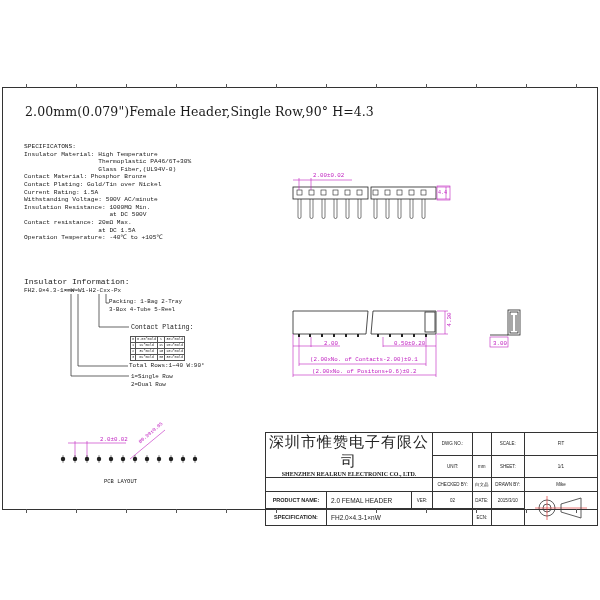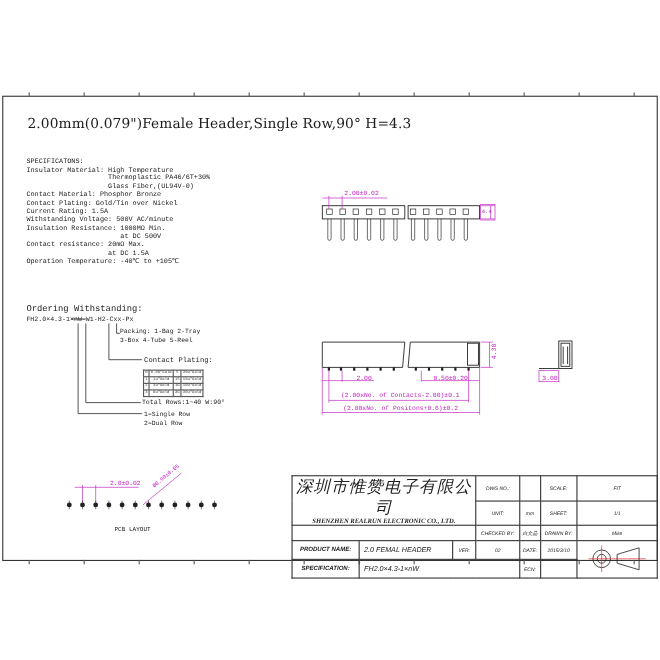--- a/index.html
+++ b/index.html
@@ -9,21 +9,21 @@
   .tick { position:absolute; width:1px; height:4px; background:#555; }
   .title { position:absolute; left:25px; top:104px; font-size:12.5px; letter-spacing:0.1px; font-family:"DejaVu Serif", serif; white-space:nowrap; }
   .specs { position:absolute; left:24px; top:143px; font-family:"Liberation Mono", monospace; font-size:6.2px; line-height:7.6px; white-space:pre; }
   .order-title { position:absolute; left:24px; top:277px; font-family:"Liberation Mono", monospace; font-size:8px; }
   .order-code { position:absolute; left:24px; top:287px; font-family:"Liberation Mono", monospace; font-size:6px; }
   .small { font-family:"Liberation Mono", monospace; font-size:5.8px; position:absolute; white-space:nowrap; }
   .plating-table { position:absolute; left:130px; top:336px; border-collapse:collapse; font-family:"Liberation Mono", monospace; font-size:3.5px; }
   .plating-table td { border:0.6px solid #555; padding:0 1px; height:5px; line-height:5px; text-align:center; color:#333; }
   svg { position:absolute; left:0; top:0; }
   .tb { position:absolute; left:265px; top:432px; width:333px; height:78px; }
-  .tb table { border-collapse:collapse; width:100%; height:100%; font-family:"Liberation Sans", sans-serif;font-style:italic; }
+  .tb table { border-collapse:collapse; width:100%; height:100%; font-family:"Liberation Sans", sans-serif; }
   .tb td { border:1px solid #333; font-size:4.5px; text-align:center; padding:0; color:#222; }
   .company-cn { font-family:"DejaVu Serif", serif; font-size:15px; letter-spacing:1px; }
   .company-en { font-family:"Liberation Serif", serif; font-size:6px; font-weight:bold; }
   .pn { font-size:6.5px !important; text-align:left !important; padding-left:4px !important; }
   .pcb-label { position:absolute; left:104px; top:478px; font-family:"Liberation Mono", monospace; font-size:5.5px; }
   .mag { color:#c020c0; }
 </style>
 </head>
 <body>
 
@@ -54,21 +54,21 @@
     <div class="tick" style="left:424px"></div>
     <div class="tick" style="left:474px"></div>
     <div class="tick" style="left:524px"></div>
     <div class="tick" style="left:574px"></div>
 </div>
 
 <div class="title">2.00mm(0.079")Female Header,Single Row,90°  H=4.3</div>
 
 <div class="specs"><div>SPECIFICATONS:</div><div>Insulator Material: High Temperature</div><div>                    Thermoplastic PA46/6T+30%</div><div>                    Glass Fiber,(UL94V-0)</div><div>Contact Material: Phosphor Bronze</div><div>Contact Plating: Gold/Tin over Nickel</div><div>Current Rating: 1.5A</div><div>Withstanding Voltage: 500V AC/minute</div><div>Insulation Resistance: 1000MΩ Min.</div><div>                       at DC 500V</div><div>Contact resistance: 20mΩ Max.</div><div>                    at DC 1.5A</div><div>Operation Temperature: -40℃ to +105℃</div></div>
 
-<div class="order-title">Ordering Withstanding:</div>
+<div class="order-title">Insulator Information:</div>
 <div class="order-code">FH2.0×4.3-1×nW-W1-H2-Cxx-Px</div>
 <div class="small" style="left:109px;top:298px;">Packing: 1-Bag 2-Tray</div>
 <div class="small" style="left:109px;top:306px;">3-Box 4-Tube 5-Reel</div>
 <div class="small" style="left:131px;top:324px;font-size:6.5px;">Contact Plating:</div>
 <table class="plating-table">
   <tbody>
       <tr>
         <td>0</td>
         <td>0.05"Gold</td>
         <td>S</td>

